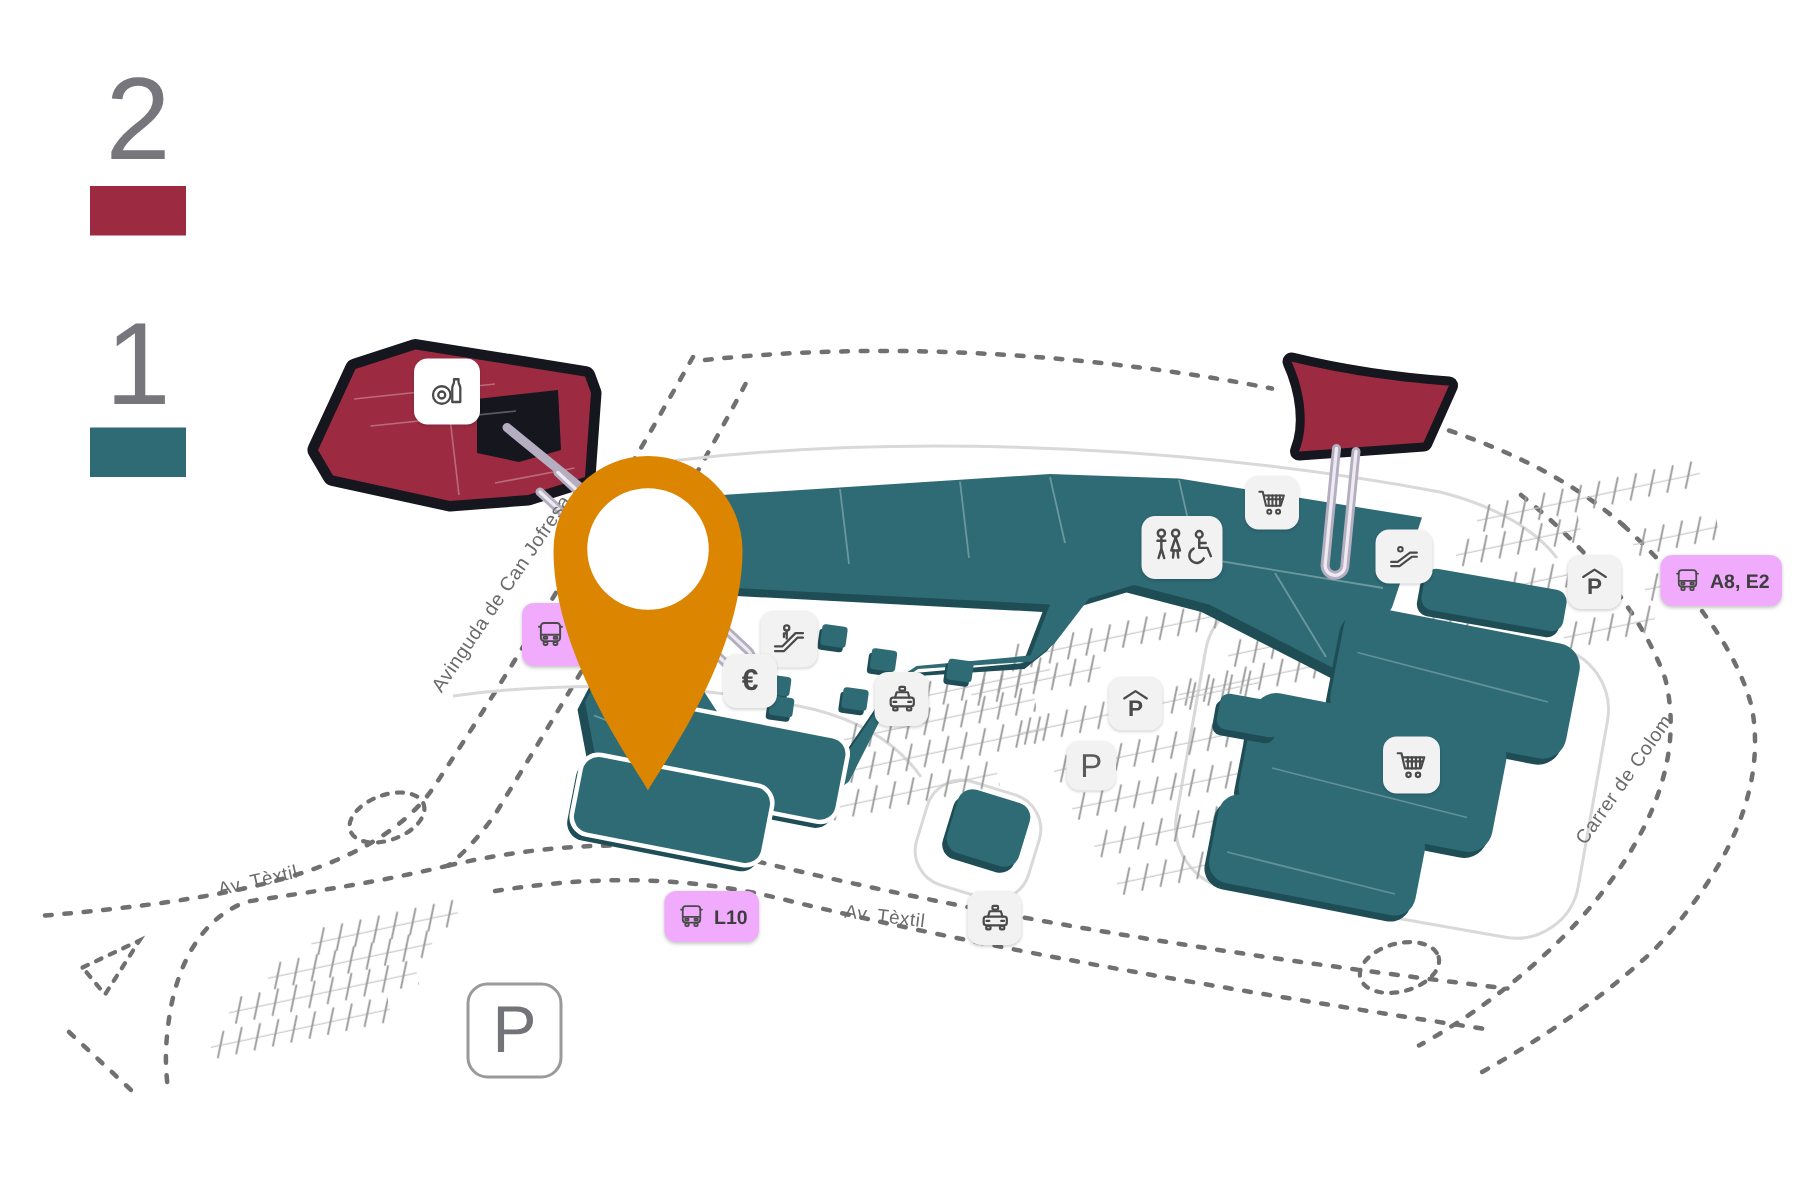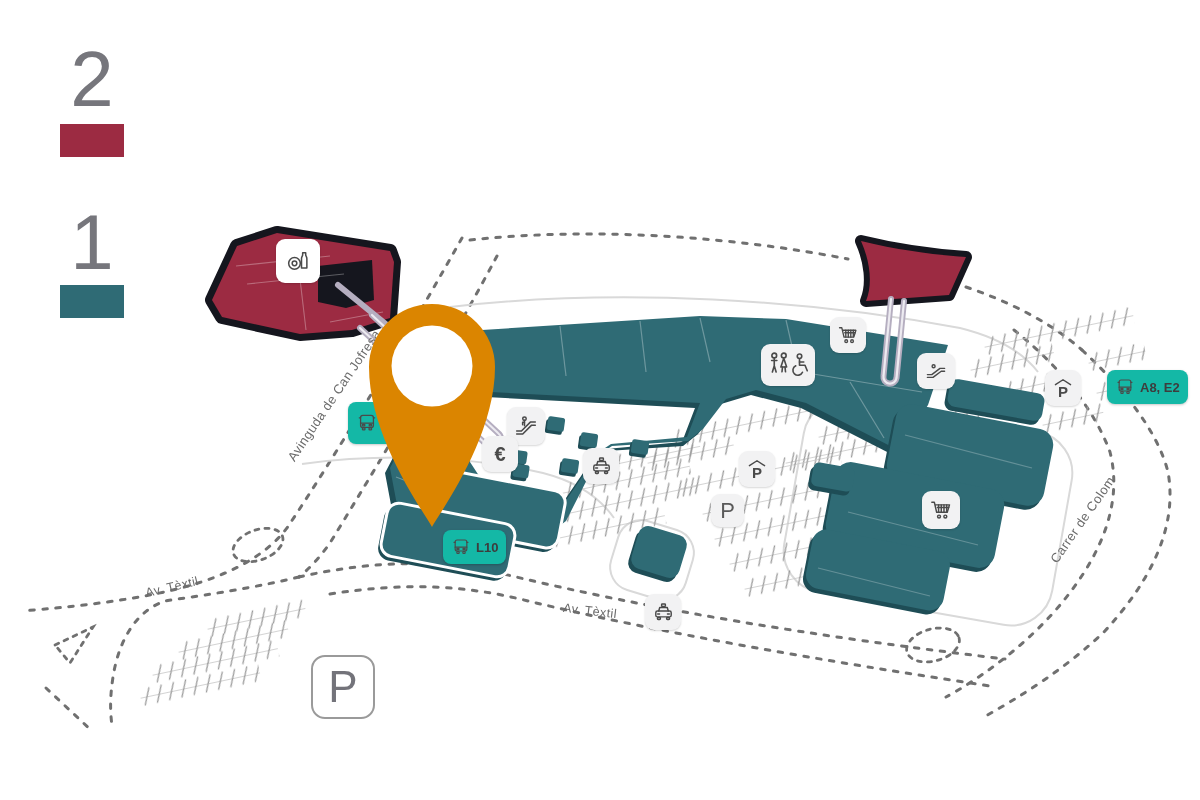--- a/index.html
+++ b/index.html
@@ -24,21 +24,21 @@
   .badge.white{background:#FFFFFF;}
   .pletter{font-size:20px;font-weight:700;color:#4A4A4A;line-height:1;}
   .covered{flex-direction:column;gap:0;}
   .covered svg{margin-bottom:-2px;}
   .covered .pletter{font-size:15px;}
   .euro{font-size:20px;font-weight:700;}
   .bigp{position:absolute;width:60px;height:60px;border:2.5px solid #9A9A9A;
         border-radius:14px;background:#fff;display:flex;align-items:center;
         justify-content:center;z-index:10;}
   .bigp span{font-size:44px;color:#73737A;line-height:1;}
-  .pill{position:absolute;background:#14b8a6;border-radius:8px;
+  .pill{position:absolute;background:#f0abfc;border-radius:8px;
         box-shadow:0 1px 2.5px rgba(0,0,0,.22);display:flex;align-items:center;
         gap:5px;padding:3px 8px;color:#3D3D3D;font-weight:700;font-size:13px;
         z-index:10;white-space:nowrap;}
   .pill .two{display:flex;flex-direction:column;font-size:11.5px;line-height:1.15;}
 </style>
 </head>
 <body>
 
 <svg id="map-svg" width="1200" height="800" viewBox="0 0 1200 800">
   <defs>
@@ -383,21 +383,21 @@
       <rect x="7" y="17.4" width="2.8" height="2.2" rx="0.8"></rect>
         <rect x="14.2" y="17.4" width="2.8" height="2.2" rx="0.8"></rect>
     </g>
   </svg>
   <span class="two">
     <span>L7,</span>
     <span>BUS</span>
   </span>
 </div>
 
-<div class="pill" style="left:443px;top:530px;height:28px;">
+<div class="pill" style="left:443px;top:594px;height:28px;">
   <svg width="20" height="20" viewBox="0 0 24 24">
     <g fill="none" stroke="#4A4A4A" stroke-width="1.4" stroke-linecap="round" stroke-linejoin="round">
       <rect x="5" y="3.6" width="14" height="13.2" rx="2.4"></rect>
         <path d="M5 12.2h14"></path>
       <path d="M5 6.4H3.6M19 6.4h1.4"></path>
       <rect x="7" y="13.6" width="2.6" height="1.6" rx="0.4"></rect>
         <rect x="14.4" y="13.6" width="2.6" height="1.6" rx="0.4"></rect>
       <rect x="7" y="17.4" width="2.8" height="2.2" rx="0.8"></rect>
         <rect x="14.2" y="17.4" width="2.8" height="2.2" rx="0.8"></rect>
     </g>

